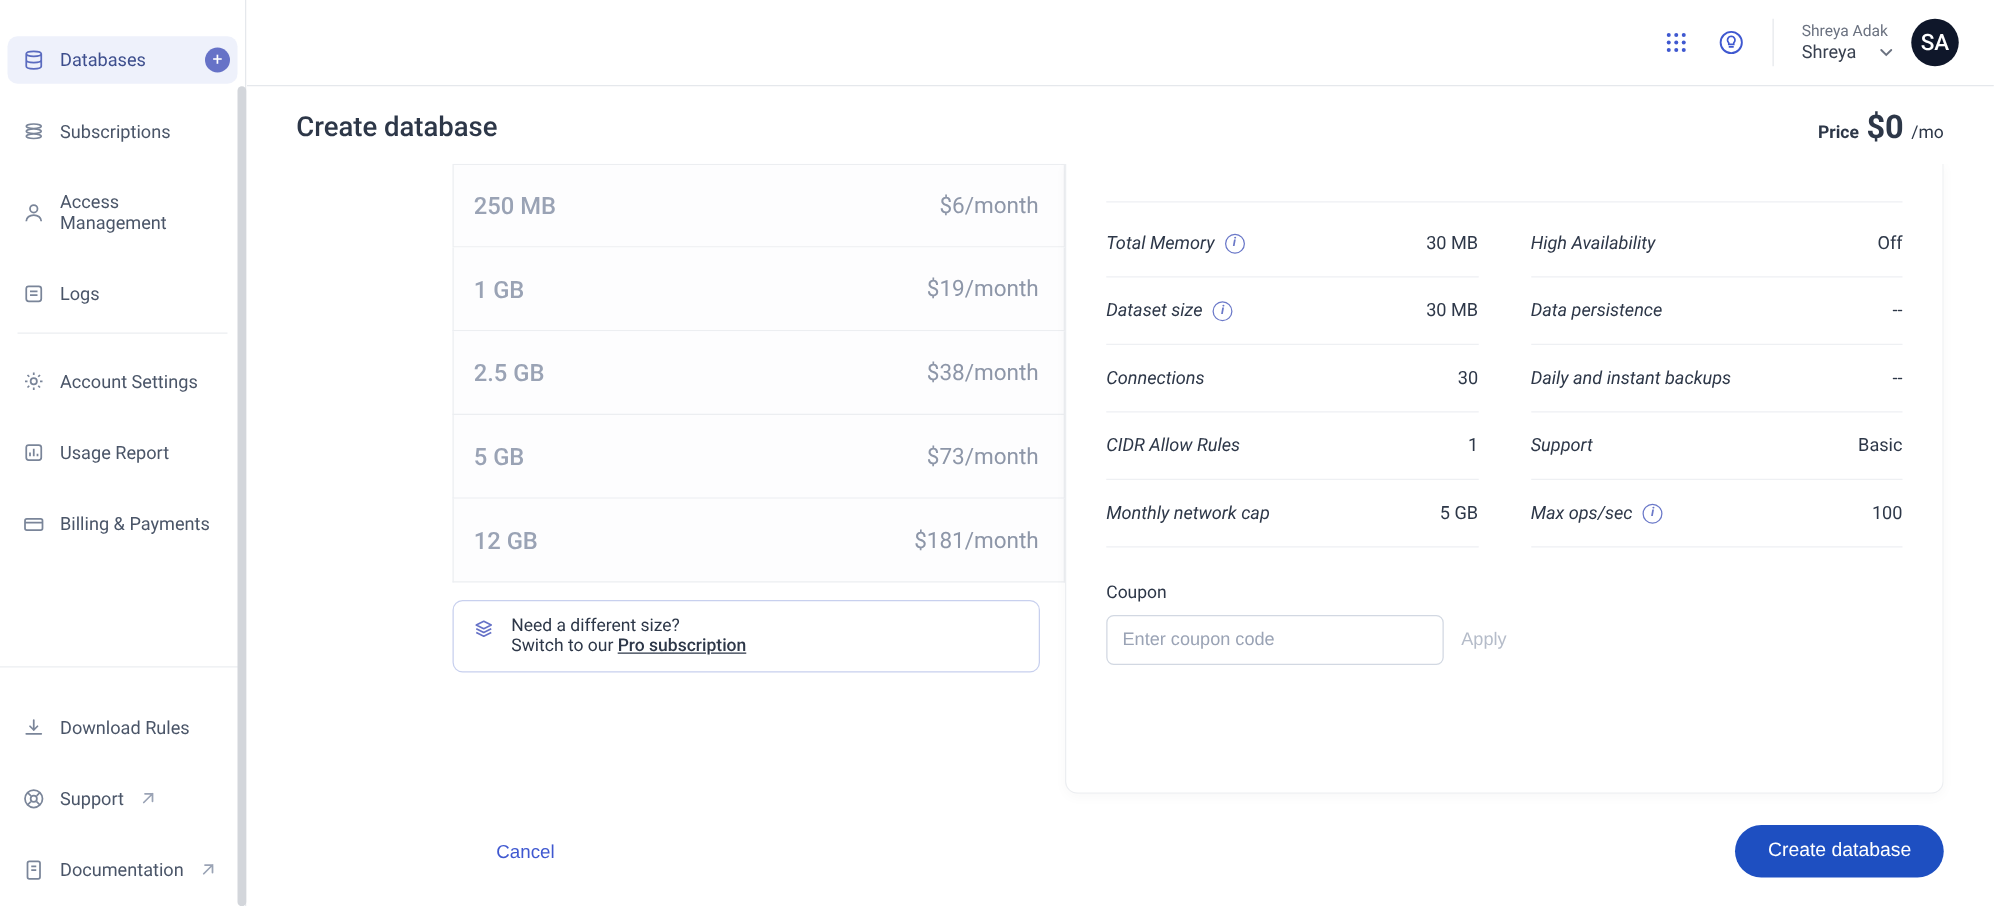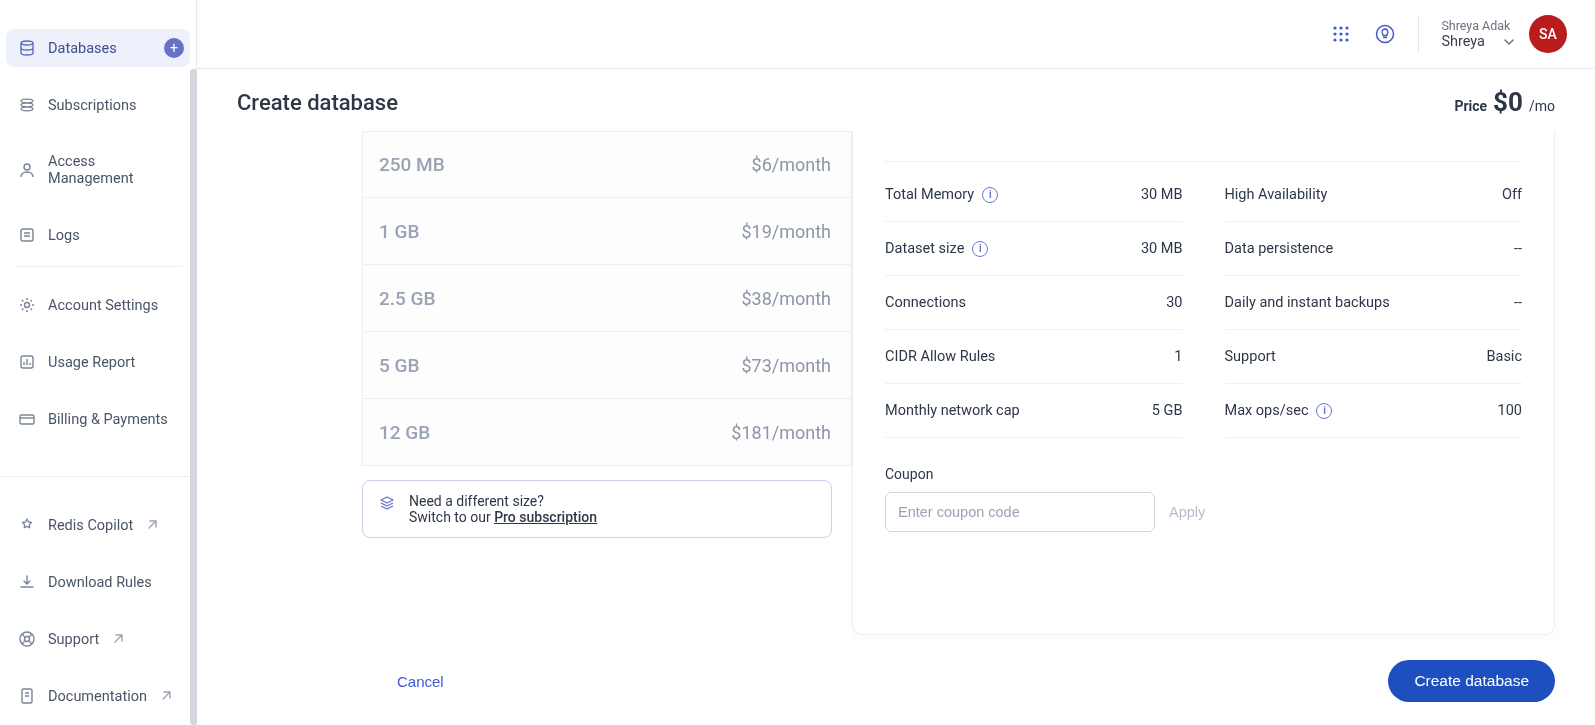--- a/index.html
+++ b/index.html
@@ -149,23 +149,23 @@
     display:flex;align-items:center;justify-content:center;
   }
   .vdiv { width:1px; height:38px; background:#e5e8ec; }
   .account-block {
     display:flex; align-items:center; gap:14px;
   }
   .account-text .full-name { font-size:12.5px; color:#6b7280; }
   .account-text .acc-name { font-size:14.5px; color:#394150; display:flex;align-items:center;gap:18px;}
   .avatar {
     width:38px; height:38px; border-radius:50%;
-    background:#b91c1c; color:#fff;
+    background:#0f172a; color:#fff;
     display:flex;align-items:center;justify-content:center;
-    font-size:14px;font-weight:500;
+    font-size:18px;font-weight:500;
   }
 
   .page-header {
     display:flex;align-items:center;justify-content:space-between;
     padding: 18px 40px 14px;
   }
   .page-title { font-size:22px; font-weight:500; color:#2d3748; }
   .price-block { display:flex;align-items:baseline;gap:6px; color:#2d3748;}
   .price-label { font-size:14px;font-weight:bold; }
   .price-amount { font-size:26px; font-weight:700; }
@@ -232,21 +232,21 @@
     column-gap:42px;
   }
   .detail-row {
     display:flex;
     justify-content:space-between;
     align-items:center;
     padding:18px 0;
     border-bottom:1px solid #eef0f3;
     font-size:14.5px;
   }
-  .detail-row .dl {display:flex;align-items:center;gap:8px;color:#2d3748;}
+  .detail-row .dl {display:flex;align-items:center;gap:8px;color:#2d3748;font-style:italic;}
   .detail-row .dv {color:#2d3748;}
   .dash{color:#b5bcc9;}
   .info-i {
     width:16px;height:16px;border:1.3px solid #6a78c8;border-radius:50%;
     display:inline-flex;align-items:center;justify-content:center;
     font-size:10px;color:#6a78c8;font-weight:700;
   }
 
   .coupon-section{margin-top:28px;}
   .coupon-label{font-size:14px;color:#2d3748;margin-bottom:10px;}
@@ -343,31 +343,20 @@
               <rect x="2" y="5" width="14" height="9" rx="1.5" fill="none" stroke="currentColor" stroke-width="1.4"></rect>
               <path d="M2 8h14" stroke="currentColor" stroke-width="1.4"></path>
             </svg>
           </span>
           <span>Billing &amp; Payments</span>
         </div>
       </div>
   </nav>
   <div class="sidebar-section-bottom">
     <div id="nav-links">
-        <div class="nav-item">
-          <span class="icon">
-            <svg width="18" height="18" viewBox="0 0 18 18">
-              <path d="M9 3l1.5 3 3 .5-2.2 2.2.5 3L9 10.3 6.2 11.7l.5-3L4.5 6.5l3-.5Z" fill="none" stroke="currentColor" stroke-width="1.3" stroke-linejoin="round"></path>
-            </svg>
-          </span>
-          <span>Redis Copilot</span>
-          <svg class="ext-icon" viewBox="0 0 14 14">
-            <path d="M5 3h6v6M11 3 4 10" fill="none" stroke="currentColor" stroke-width="1.4" stroke-linecap="round"></path>
-          </svg>
-        </div>
         <div class="nav-item">
           <span class="icon">
             <svg width="18" height="18" viewBox="0 0 18 18">
               <path d="M9 3v8m0 0-3-3m3 3 3-3M3 14h12" fill="none" stroke="currentColor" stroke-width="1.4" stroke-linecap="round"></path>
             </svg>
           </span>
           <span>Download Rules</span>
         </div>
         <div class="nav-item">
           <span class="icon">

